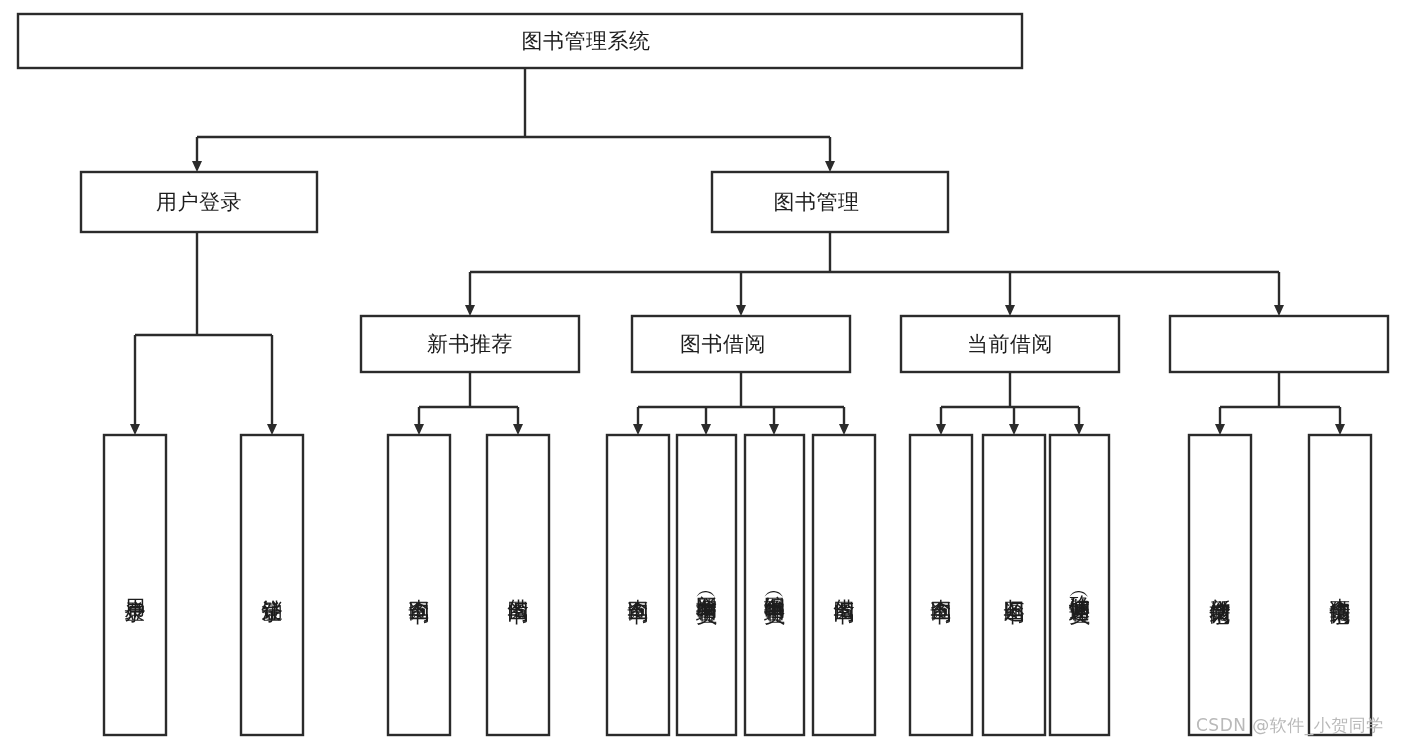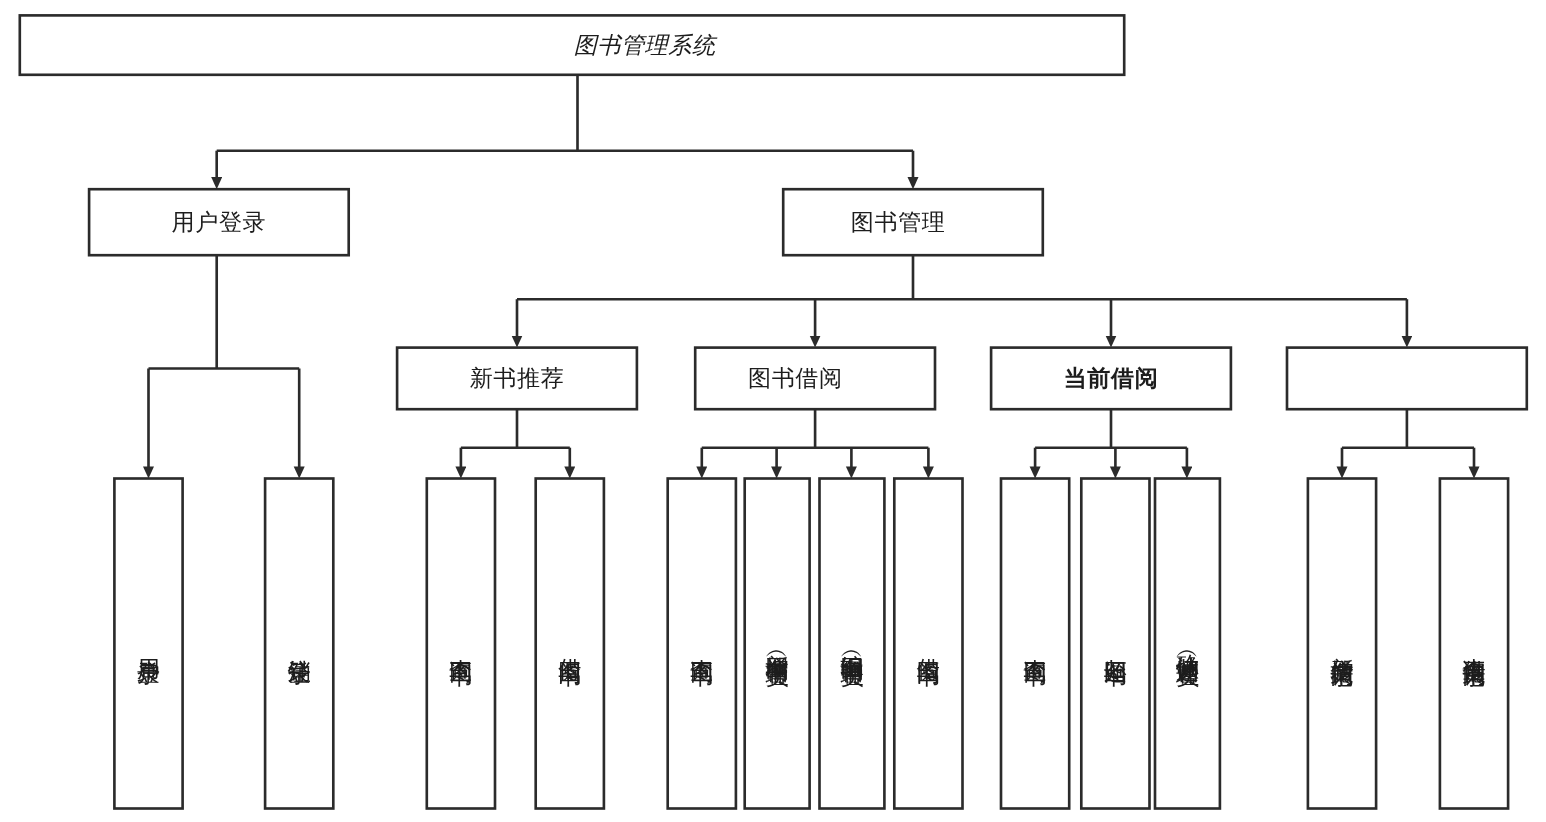--- a/index.html
+++ b/index.html
@@ -137,41 +137,42 @@
     <path class="connector" d="M1010,372 L1010,407 M941,407 L1079,407"></path>
     <path class="connector" marker-end="url(#arrow)" d="M941,407 L941,425"></path>
     <path class="connector" marker-end="url(#arrow)" d="M1014,407 L1014,425"></path>
     <path class="connector" marker-end="url(#arrow)" d="M1079,407 L1079,425"></path>
 
     <path class="connector" d="M1279,372 L1279,407 M1220,407 L1340,407"></path>
     <path class="connector" marker-end="url(#arrow)" d="M1220,407 L1220,425"></path>
     <path class="connector" marker-end="url(#arrow)" d="M1340,407 L1340,425"></path>
   </svg>
 
-  <div class="node-label-h" style="left:18px; top:14px; width:1136px; height:54px;font-style:italic;">图书管理系统</div>
+  <div class="node-label-h" style="left:18px; top:14px; width:1136px; height:54px;">图书管理系统</div>
 
   <div class="node-label-h" style="left:81px; top:172px; width:236px; height:60px;">用户登录</div>
   <div class="node-label-h" style="left:712px; top:172px; width:209px; height:60px;">图书管理</div>
 
   <div class="node-label-h" style="left:361px; top:316px; width:218px; height:56px;">新书推荐</div>
   <div class="node-label-h" style="left:614px; top:316px; width:218px; height:56px;">图书借阅</div>
-  <div class="node-label-h" style="left:901px; top:316px; width:218px; height:56px;font-weight:bold;">当前借阅</div>
+  <div class="node-label-h" style="left:901px; top:316px; width:218px; height:56px;">当前借阅</div>
 
   <div class="node-label-v" style="left:104px; top:435px; width:62px; height:300px;">用户登录</div>
   <div class="node-label-v" style="left:241px; top:435px; width:62px; height:300px;">注销登录</div>
 
   <div class="node-label-v" style="left:388px; top:435px; width:62px; height:300px;">查询图书</div>
   <div class="node-label-v" style="left:487px; top:435px; width:62px; height:300px;">借阅图书</div>
 
   <div class="node-label-v" style="left:607px; top:435px; width:62px; height:300px;">查询图书</div>
   <div class="node-label-v" style="left:677px; top:435px; width:59px; height:300px;">新增图书（管理员）</div>
   <div class="node-label-v" style="left:745px; top:435px; width:59px; height:300px;">编辑图书（管理员）</div>
   <div class="node-label-v" style="left:813px; top:435px; width:62px; height:300px;">借阅图书</div>
 
   <div class="node-label-v" style="left:910px; top:435px; width:62px; height:300px;">查询图书</div>
   <div class="node-label-v" style="left:983px; top:435px; width:62px; height:300px;">归还图书</div>
   <div class="node-label-v" style="left:1050px; top:435px; width:59px; height:300px;">确认归还（管理员）</div>
 
   <div class="node-label-v" style="left:1189px; top:435px; width:62px; height:300px;">新增借阅记录</div>
   <div class="node-label-v" style="left:1309px; top:435px; width:62px; height:300px;">查询借阅记录</div>
 
+  <div class="watermark" style="left:1196px; top:714px;">CSDN @软件_小贺同学</div>
 
 </div>
 
 </body></html>

